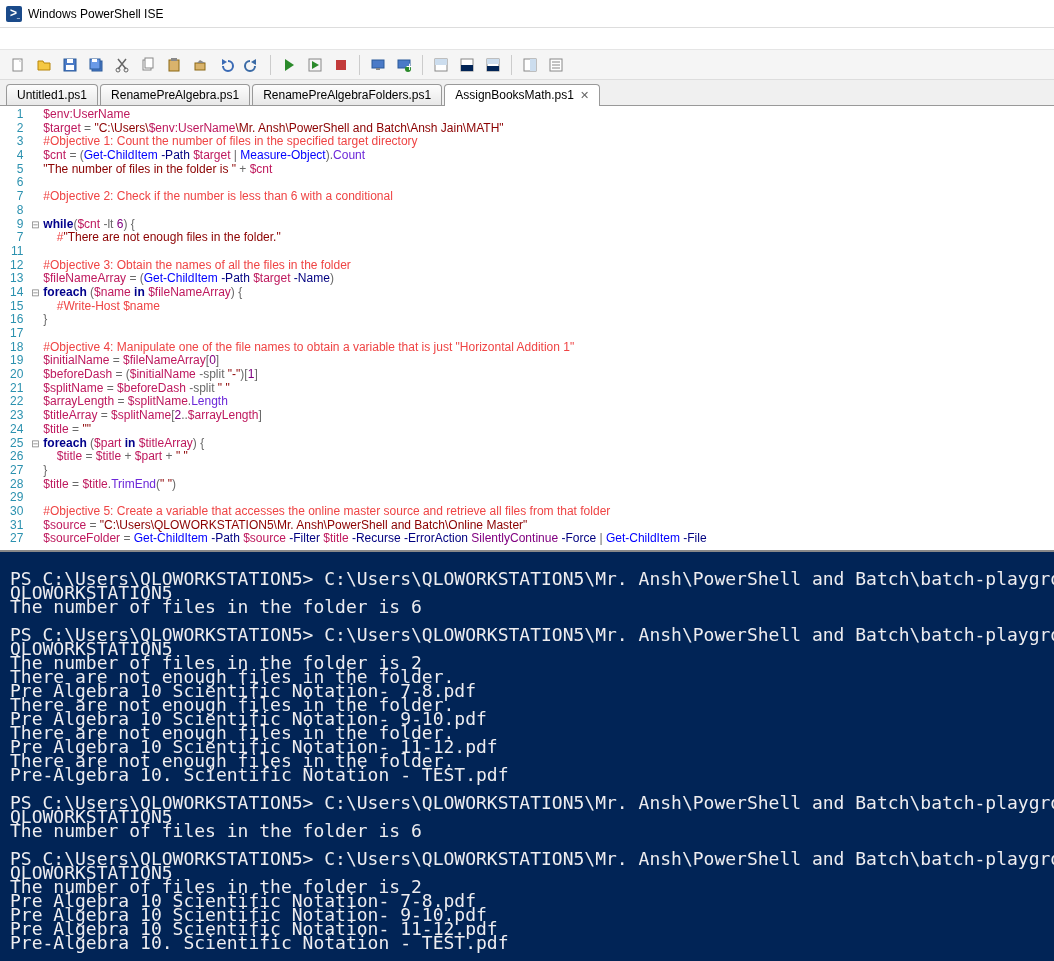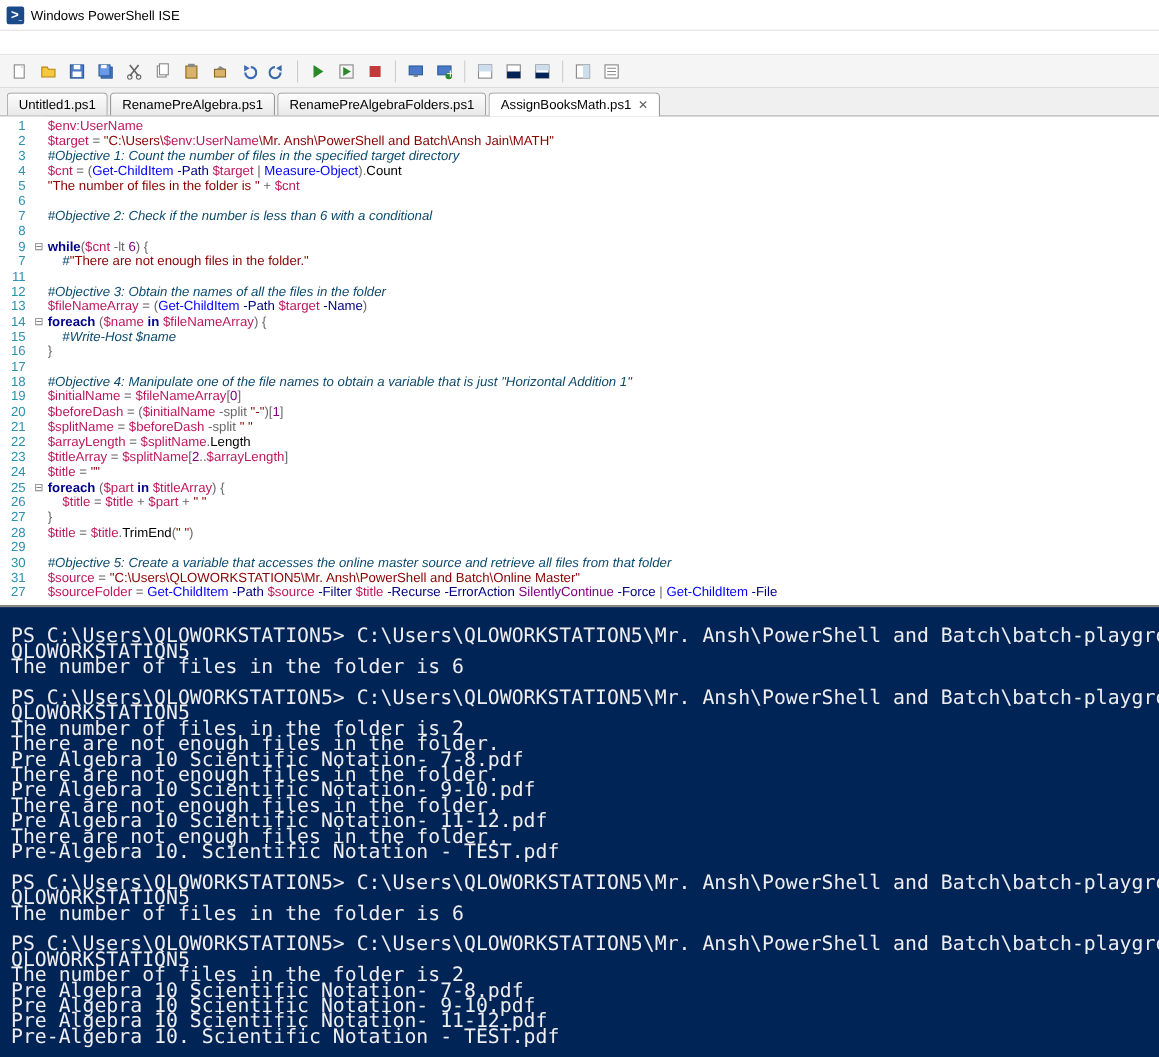--- a/index.html
+++ b/index.html
@@ -19,27 +19,27 @@
 .tab .close { color:#666; font-size:11px; }
 .editor { flex:0 0 auto; height:444px; display:flex; background:#fff; overflow:hidden; font-family:Consolas,monospace; font-size:13px; line-height:13.7px; }
 .gutter { background:#fff; color:#2b91af; text-align:right; padding:2px 6px 2px 10px; user-select:none; }
 .gutter div { height:13.7px; }
 .fold-col { width:12px; background:#fff; padding-top:2px; }
 .fold-col div { height:13.7px; color:#808080; font-size:10px; text-align:center; }
 .code { padding:2px 0 2px 2px; white-space:pre; }
 .code .line { height:13.7px; }
 .c-var { color:#be185d; } 
 .c-str { color:#8b0000; } 
-.c-cmt { color:#0c4a6e;font-style:italic; } 
+.c-cmt { color:#ef4444; } 
 .c-kw  { color:#00008b;font-weight:bold; } 
 .c-cmd { color:#0000ff; } 
 .c-op  { color:#696969; } 
 .c-param{ color:#000080; } 
 .c-num { color:#800080; } 
-.c-txt { color:#000000; }
+.c-txt { color:#6d28d9; }
 .console { flex:1; background:#012456; color:#eeedf0; font-family:Consolas,"Lucida Console",monospace; font-size:18px; line-height:14px; padding:6px 10px; white-space:pre; overflow:hidden; border-top:2px solid #888; }
 svg { display:block; }
 </style>
 </head>
 <body>
 
 <div class="titlebar">
   <span class="icon">
     <svg width="12" height="12" viewBox="0 0 12 12">
         <rect width="12" height="12" fill="#1a4a8a"></rect>

